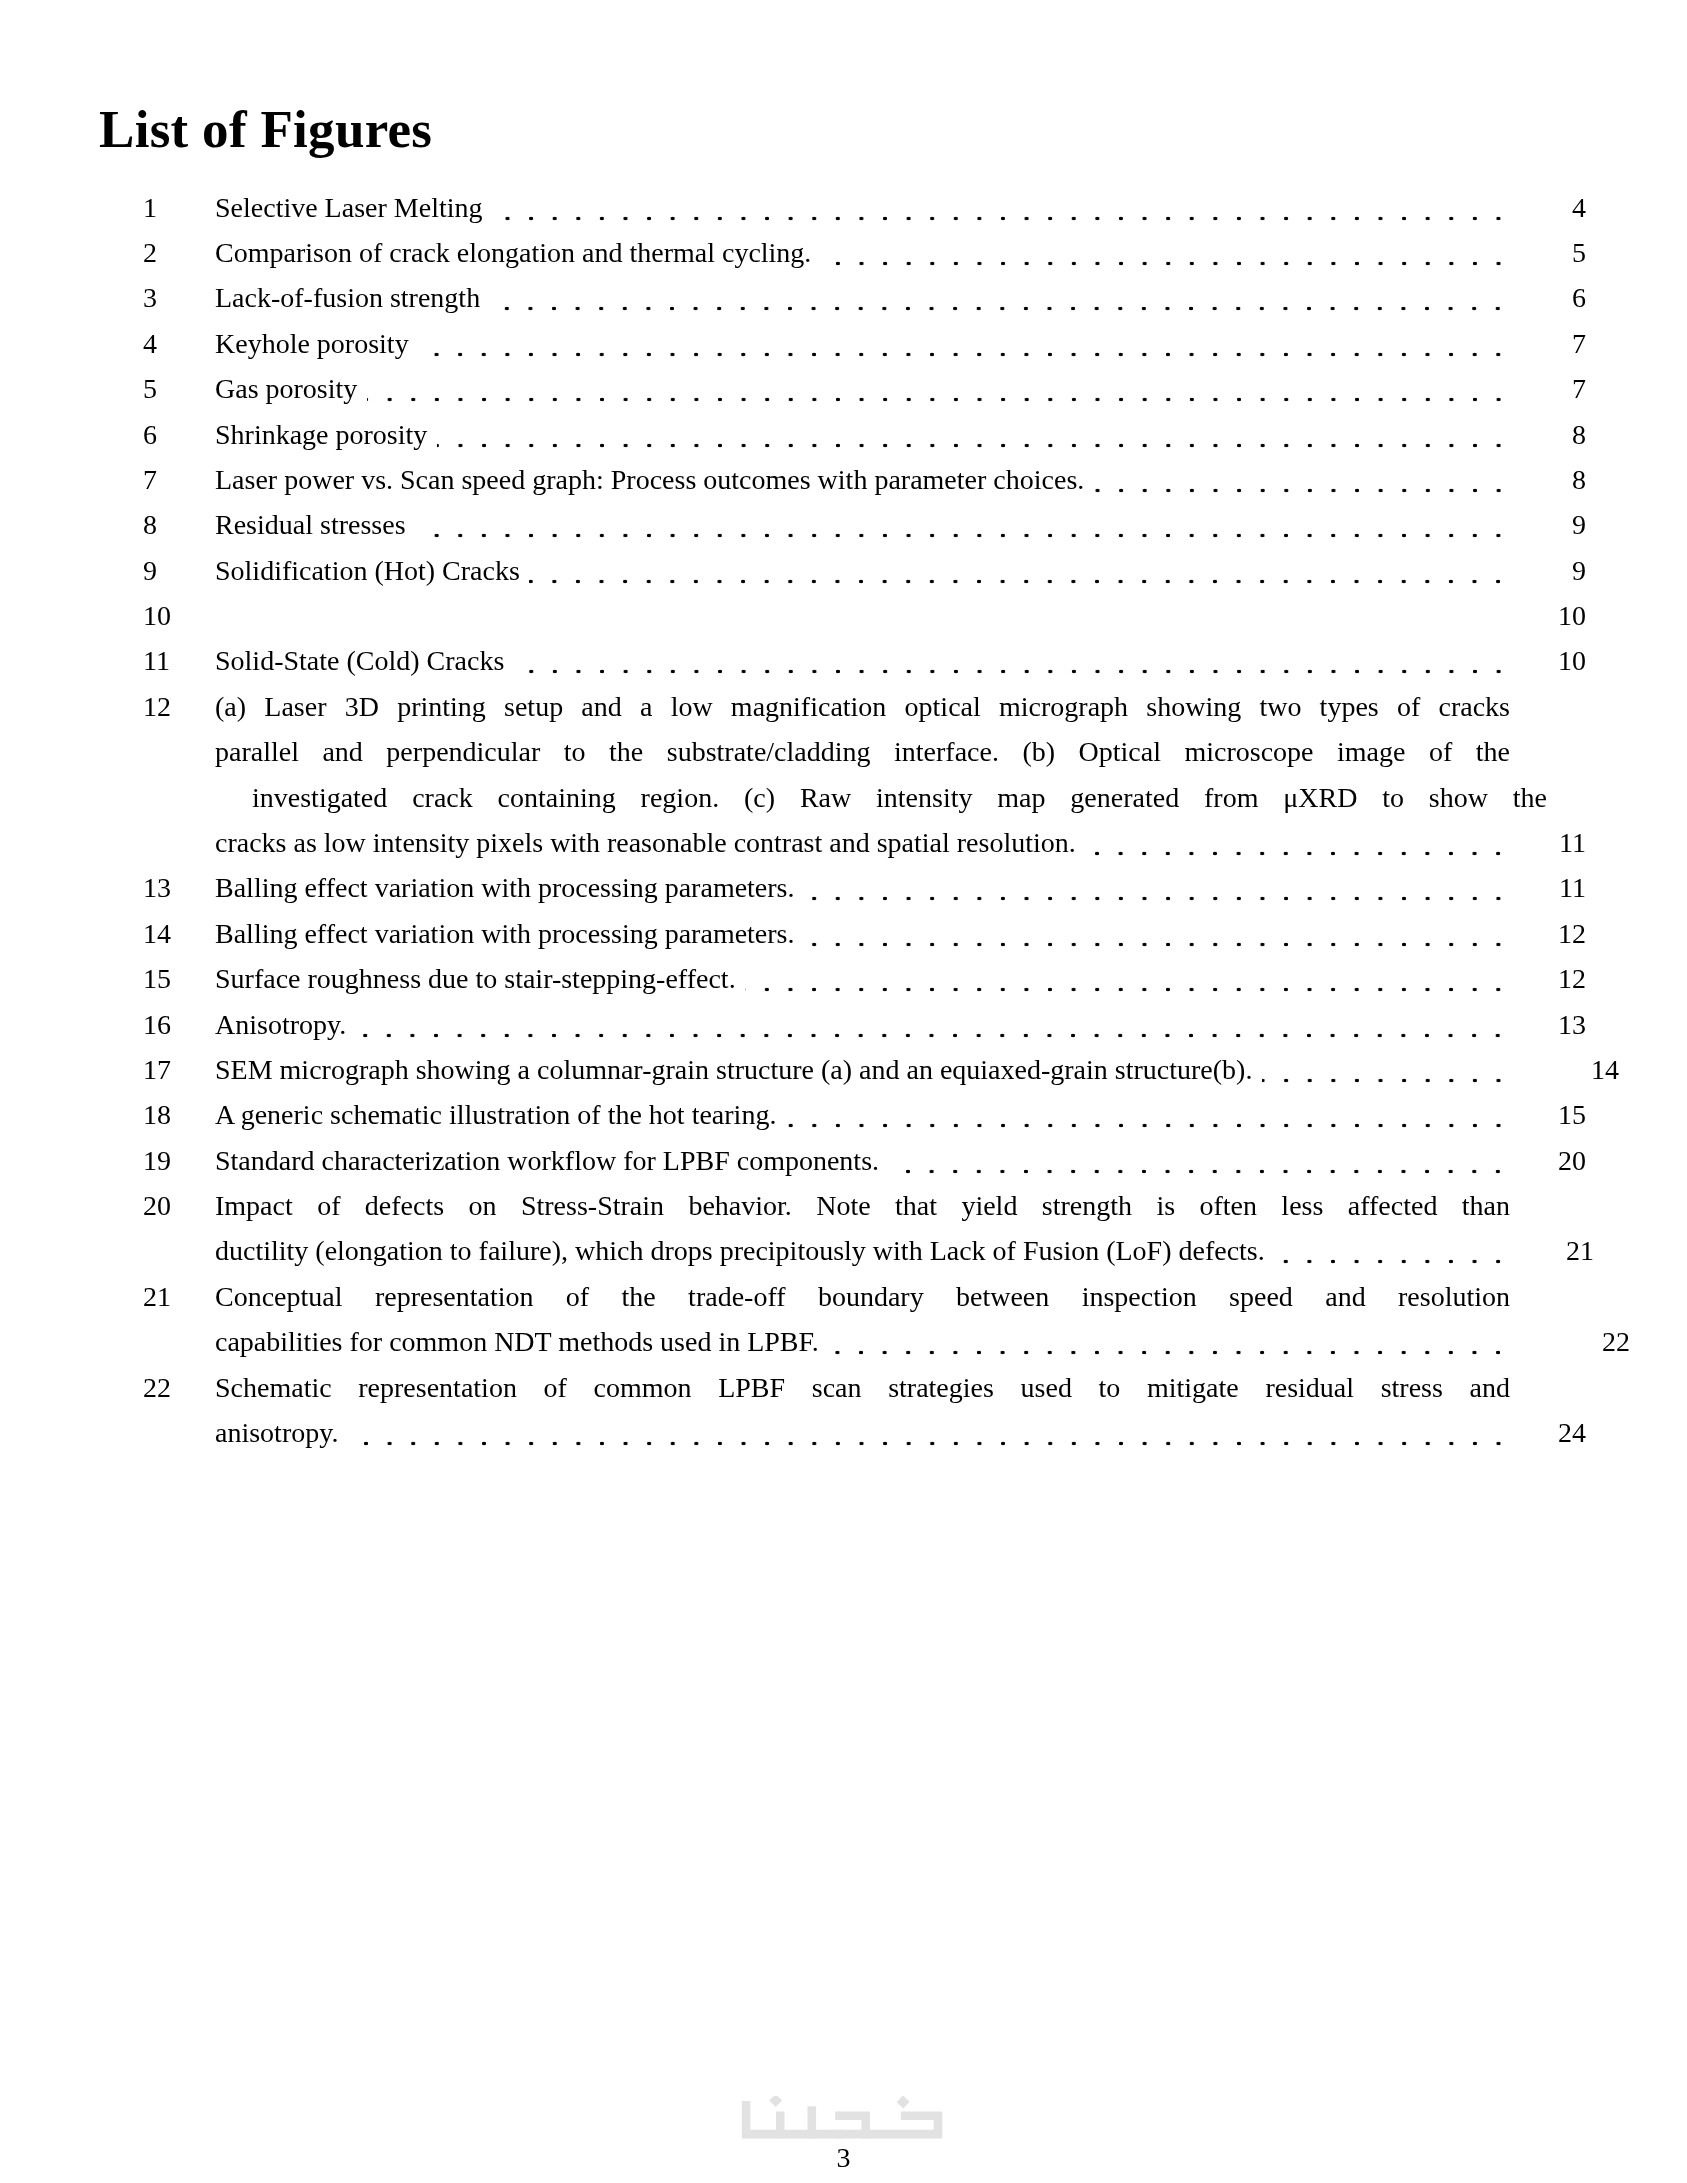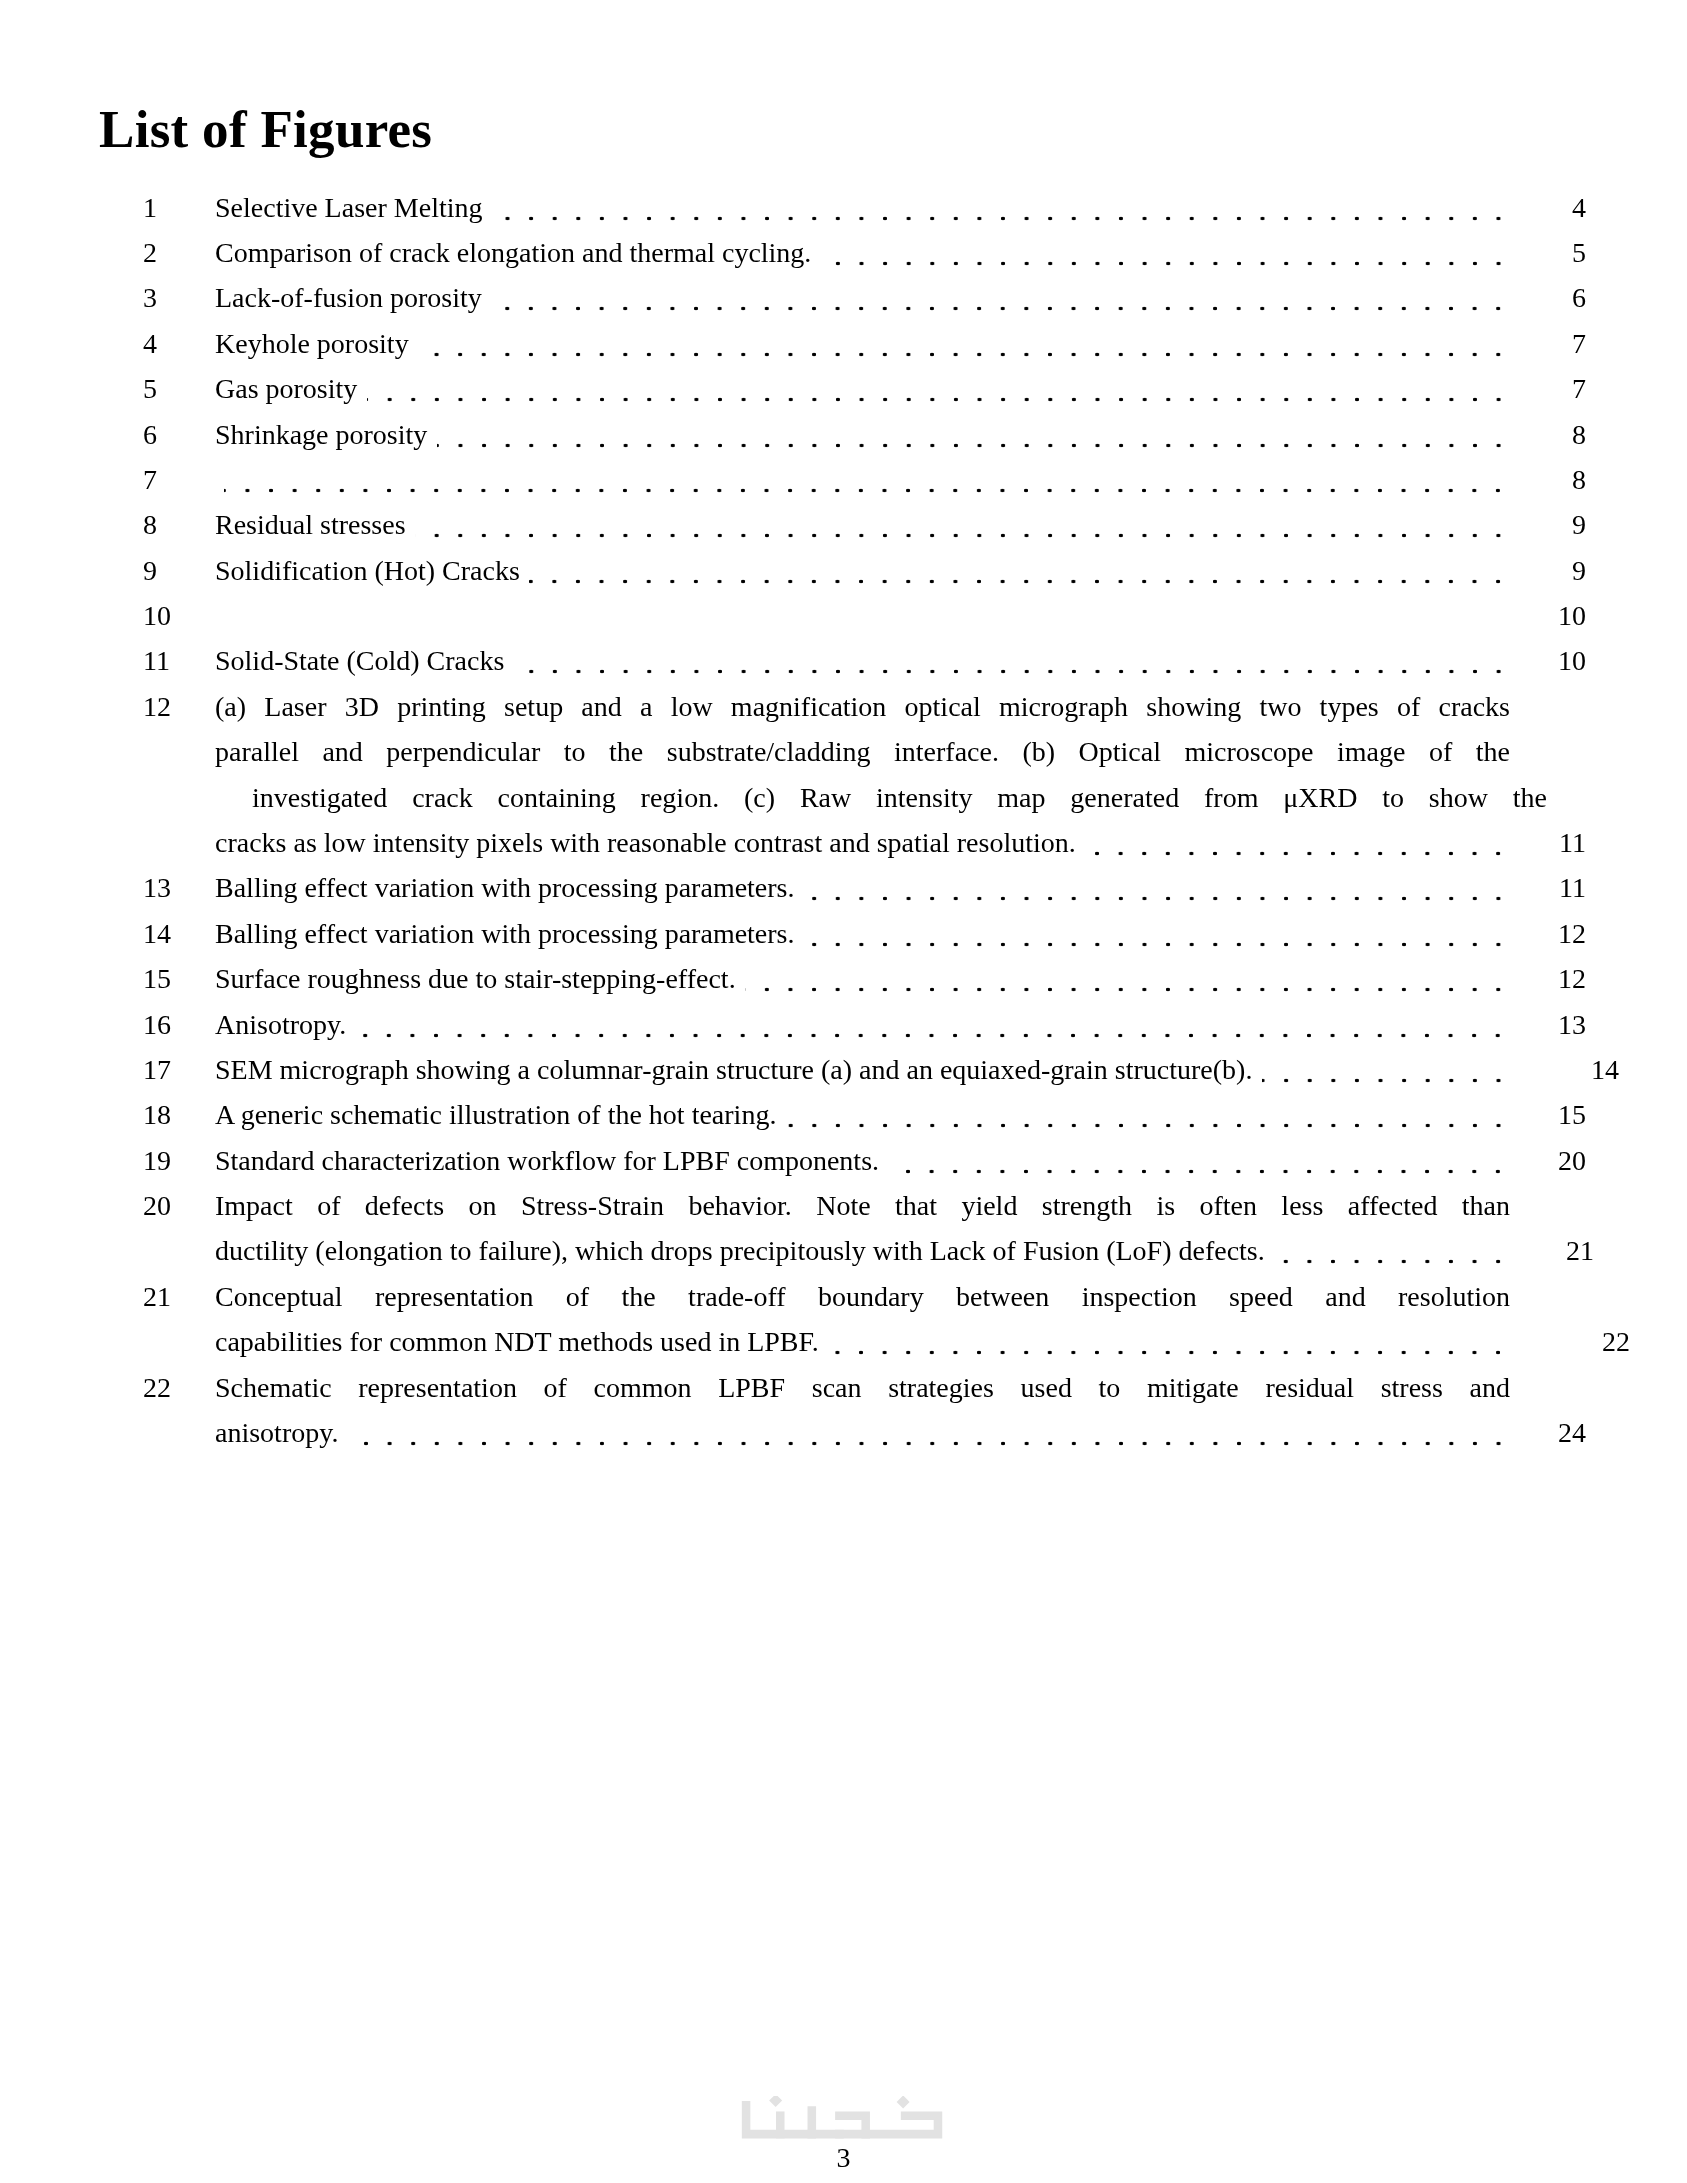--- a/index.html
+++ b/index.html
@@ -41,21 +41,21 @@
         <span class="num">2</span>
         <div class="txt">
           <span class="t">Comparison of crack elongation and thermal cycling.</span>
           <span class="dots"></span>
         </div>
         <span class="pg">5</span>
       </div>
       <div class="line" style="top: 275px;">
         <span class="num">3</span>
         <div class="txt">
-          <span class="t">Lack-of-fusion porosity</span>
+          <span class="t">Lack-of-fusion strength</span>
           <span class="dots"></span>
         </div>
         <span class="pg">6</span>
       </div>
       <div class="line" style="top: 321px;">
         <span class="num">4</span>
         <div class="txt">
           <span class="t">Keyhole porosity</span>
           <span class="dots"></span>
         </div>
@@ -73,20 +73,21 @@
         <span class="num">6</span>
         <div class="txt">
           <span class="t">Shrinkage porosity</span>
           <span class="dots"></span>
         </div>
         <span class="pg">8</span>
       </div>
       <div class="line" style="top: 457px;">
         <span class="num">7</span>
         <div class="txt">
+          <span class="t">Laser power vs. Scan speed graph: Process outcomes with parameter choices.</span>
           <span class="dots"></span>
         </div>
         <span class="pg">8</span>
       </div>
       <div class="line" style="top: 502px;">
         <span class="num">8</span>
         <div class="txt">
           <span class="t">Residual stresses</span>
           <span class="dots"></span>
         </div>

